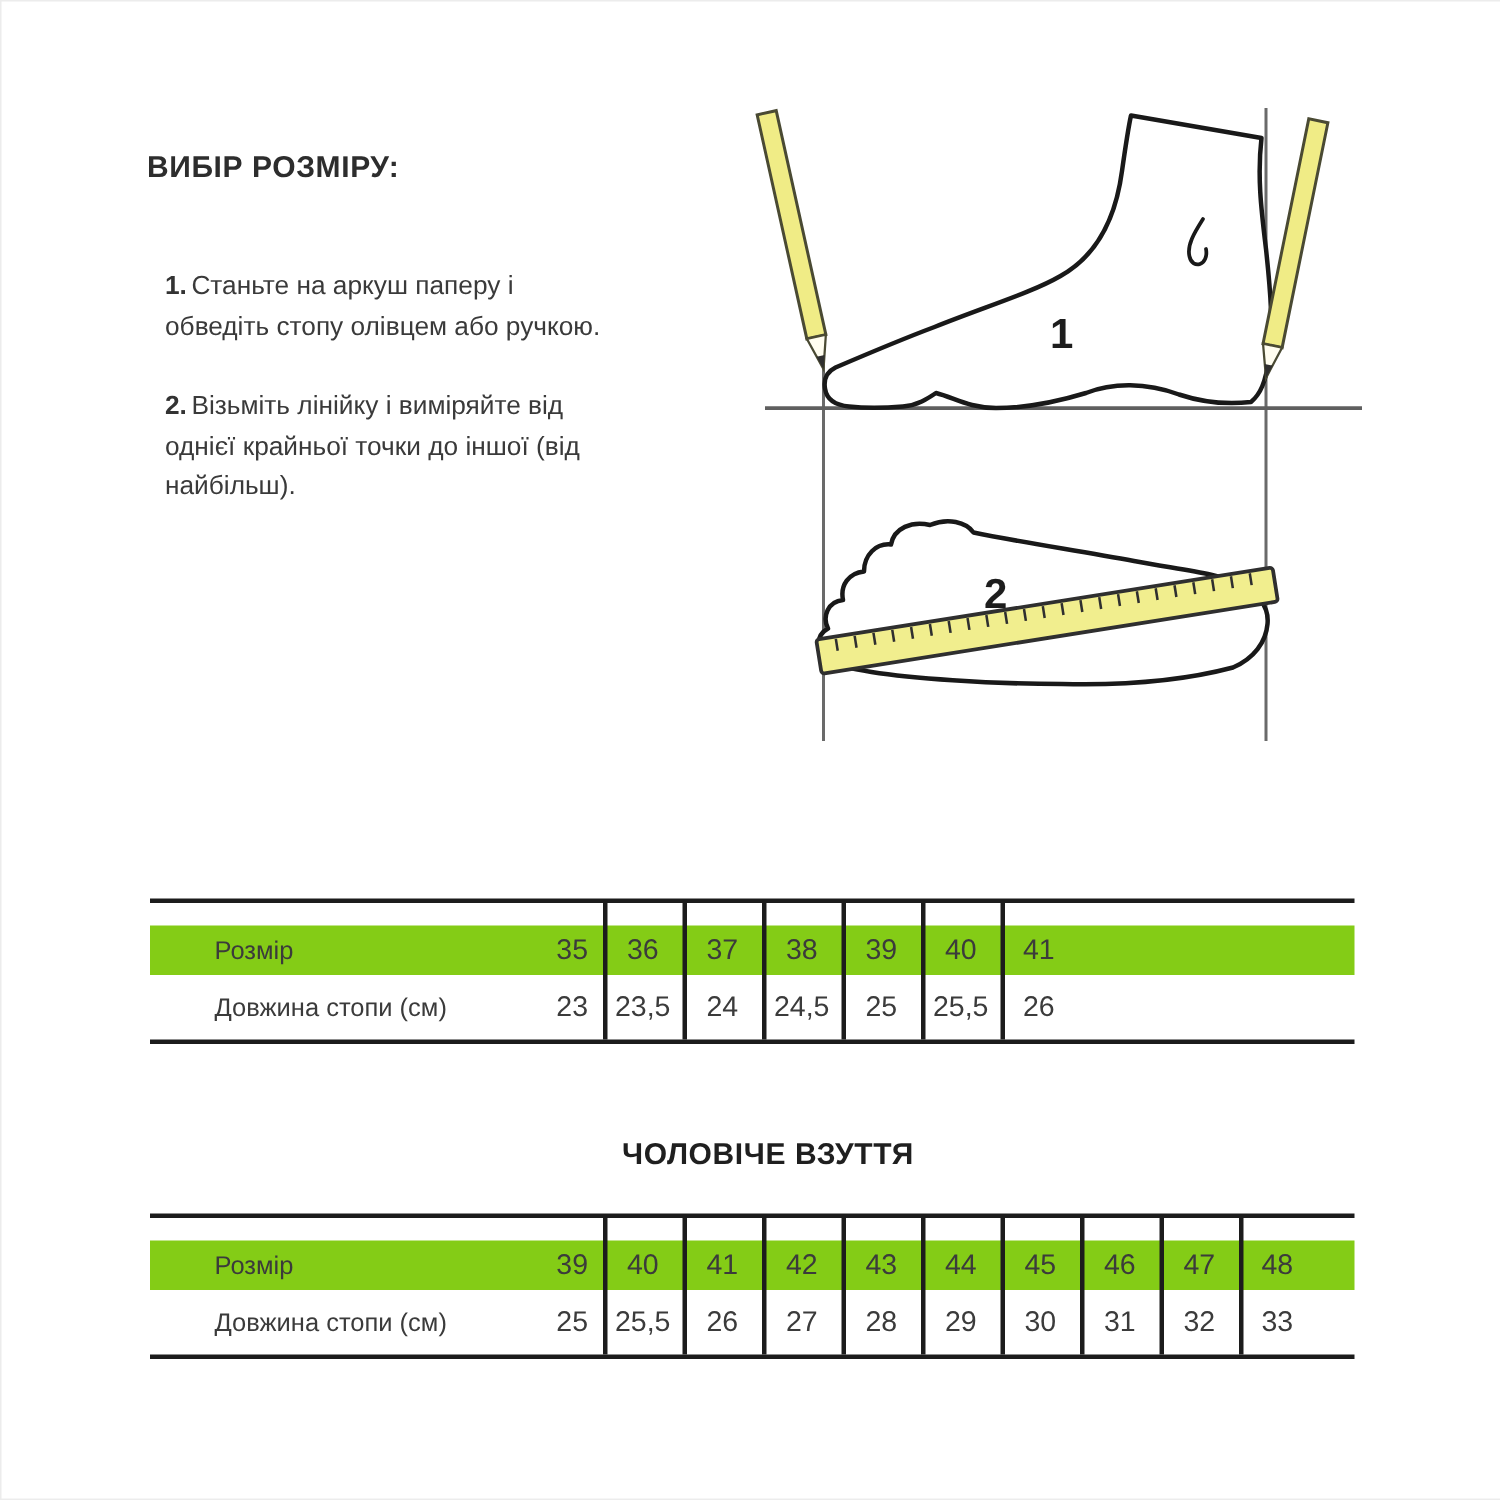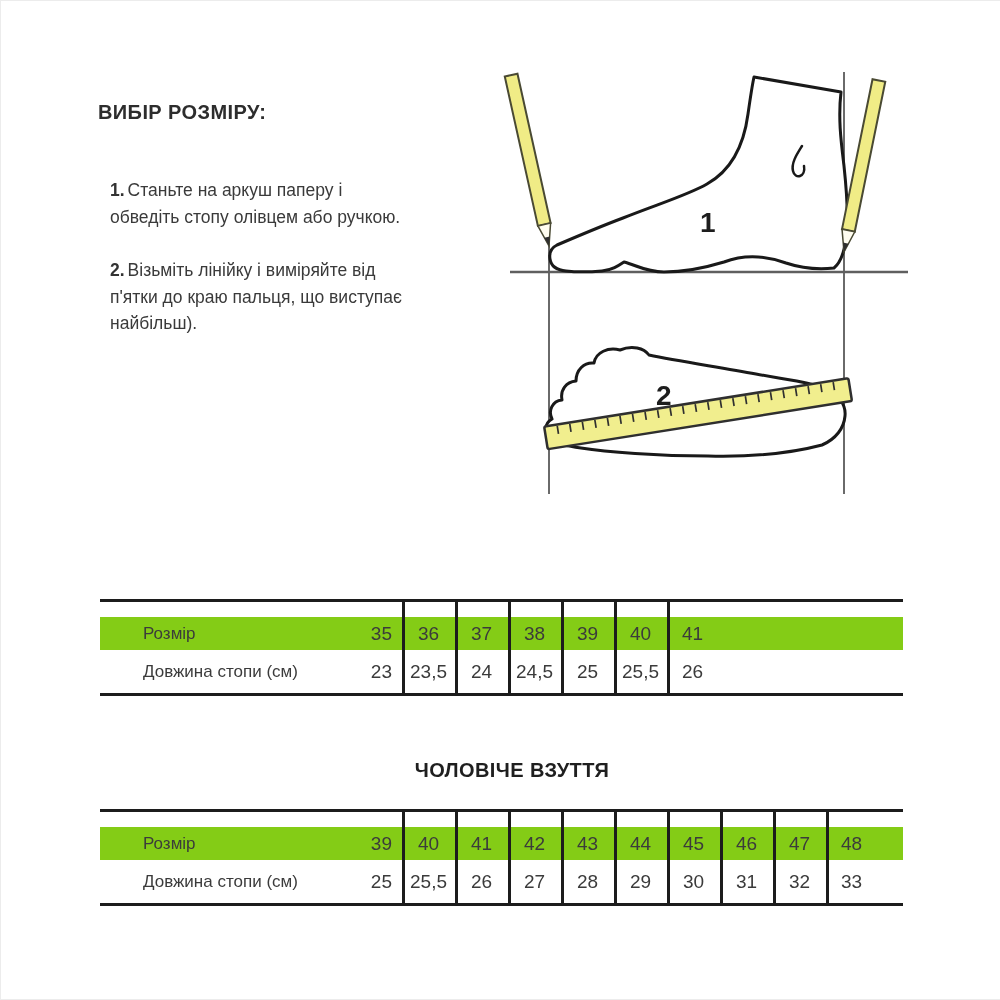--- a/index.html
+++ b/index.html
@@ -56,21 +56,21 @@
 
   <div class="title">ВИБІР РОЗМІРУ:</div>
 
   <div class="steps">
     <p>
       <span class="ln"><b>1.</b><span>Станьте на аркуш паперу і</span></span>
       <span class="ln">обведіть стопу олівцем або ручкою.</span>
     </p>
     <p>
       <span class="ln"><b>2.</b><span>Візьміть лінійку і виміряйте від</span></span>
-      <span class="ln">п'ятки до краю пальця, що виступає</span>
+      <span class="ln">однієї крайньої точки до іншої (від</span>
       <span class="ln">найбільш).</span>
     </p>
   </div>
 
   <svg class="illus" viewBox="0 0 420 445">
 
     <line x1="348" y1="16" x2="348" y2="438" stroke="#6a6a6a" stroke-width="2"></line>
     <line x1="53" y1="186" x2="53" y2="438" stroke="#6a6a6a" stroke-width="2"></line>
     <line x1="14" y1="216" x2="412" y2="216" stroke="#5f5f5f" stroke-width="2.5"></line>
 

